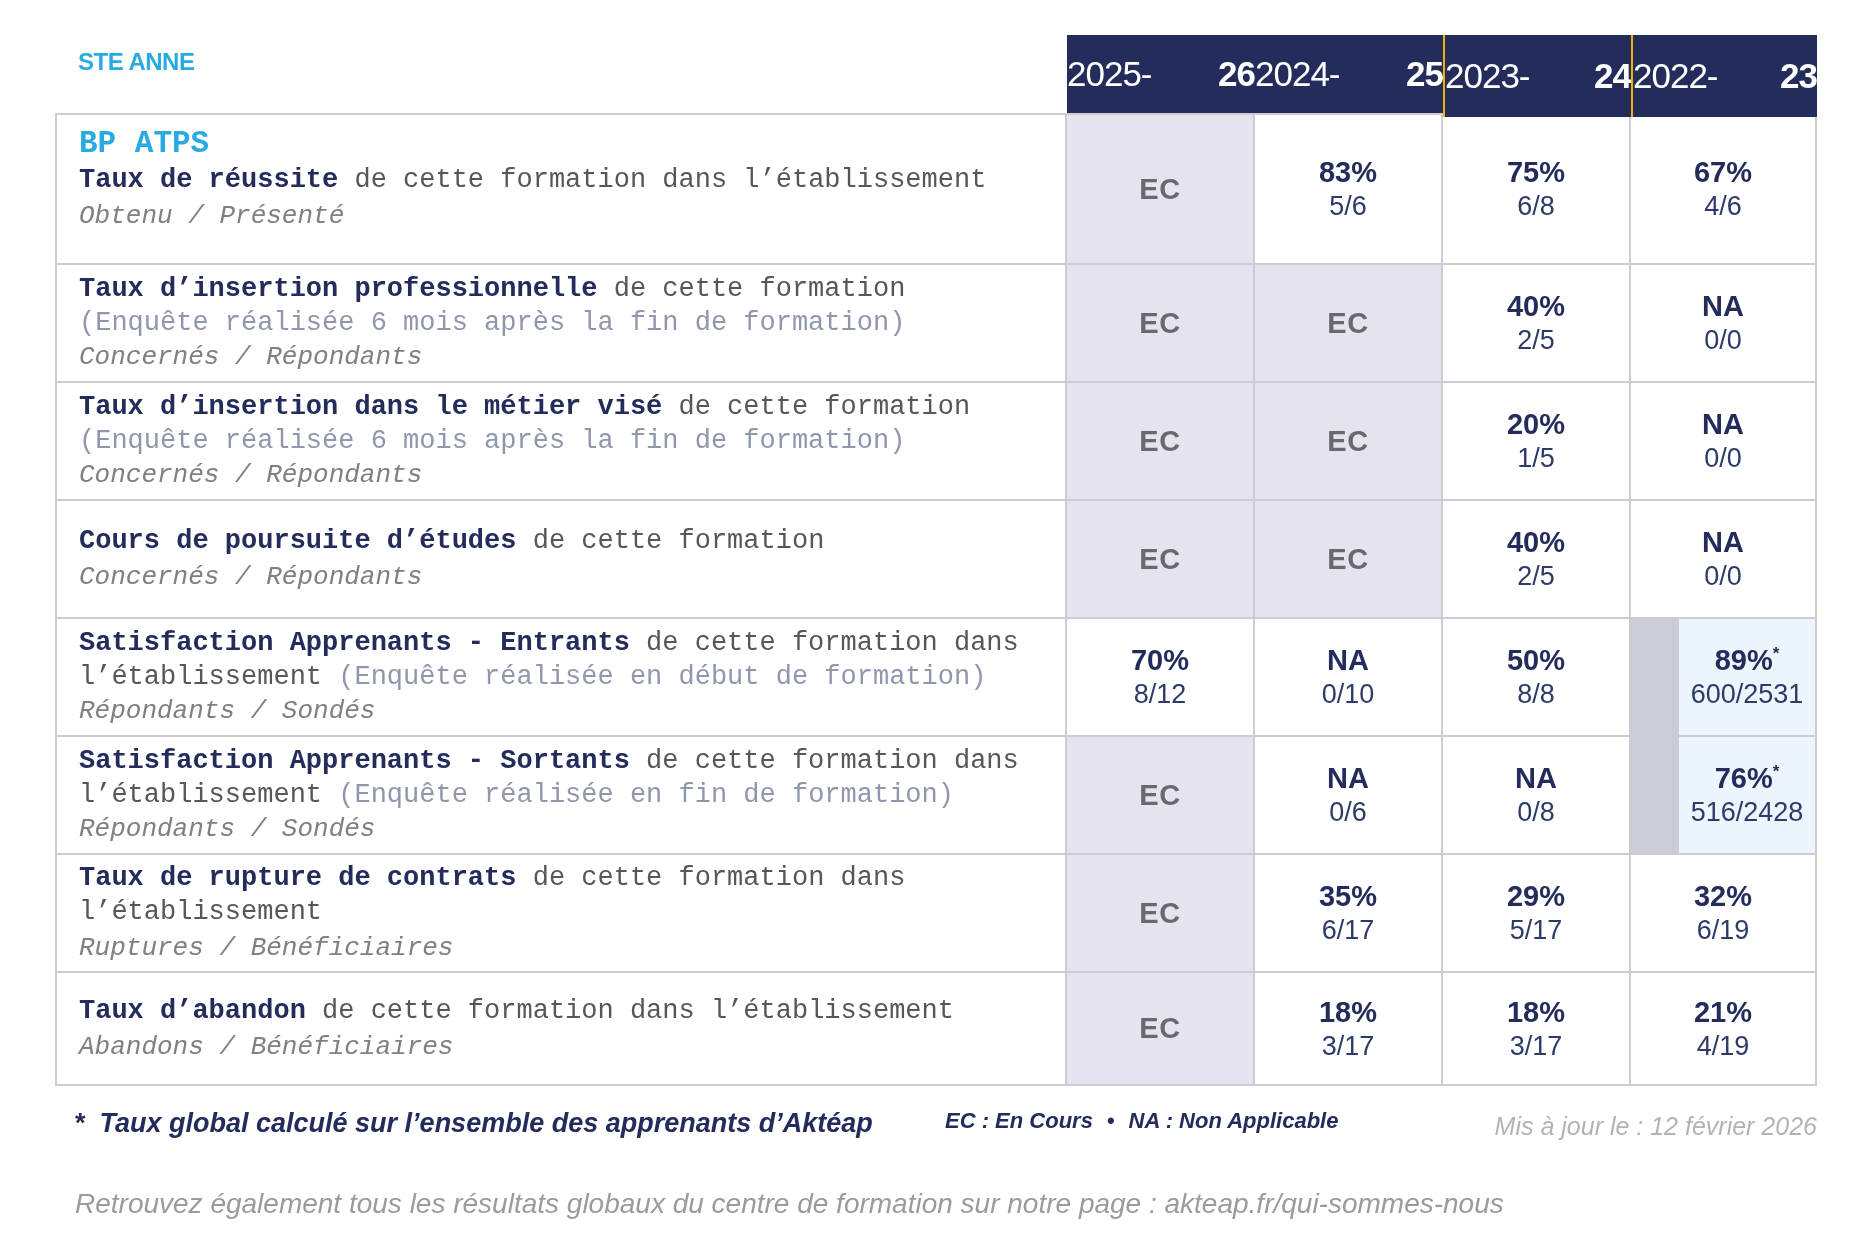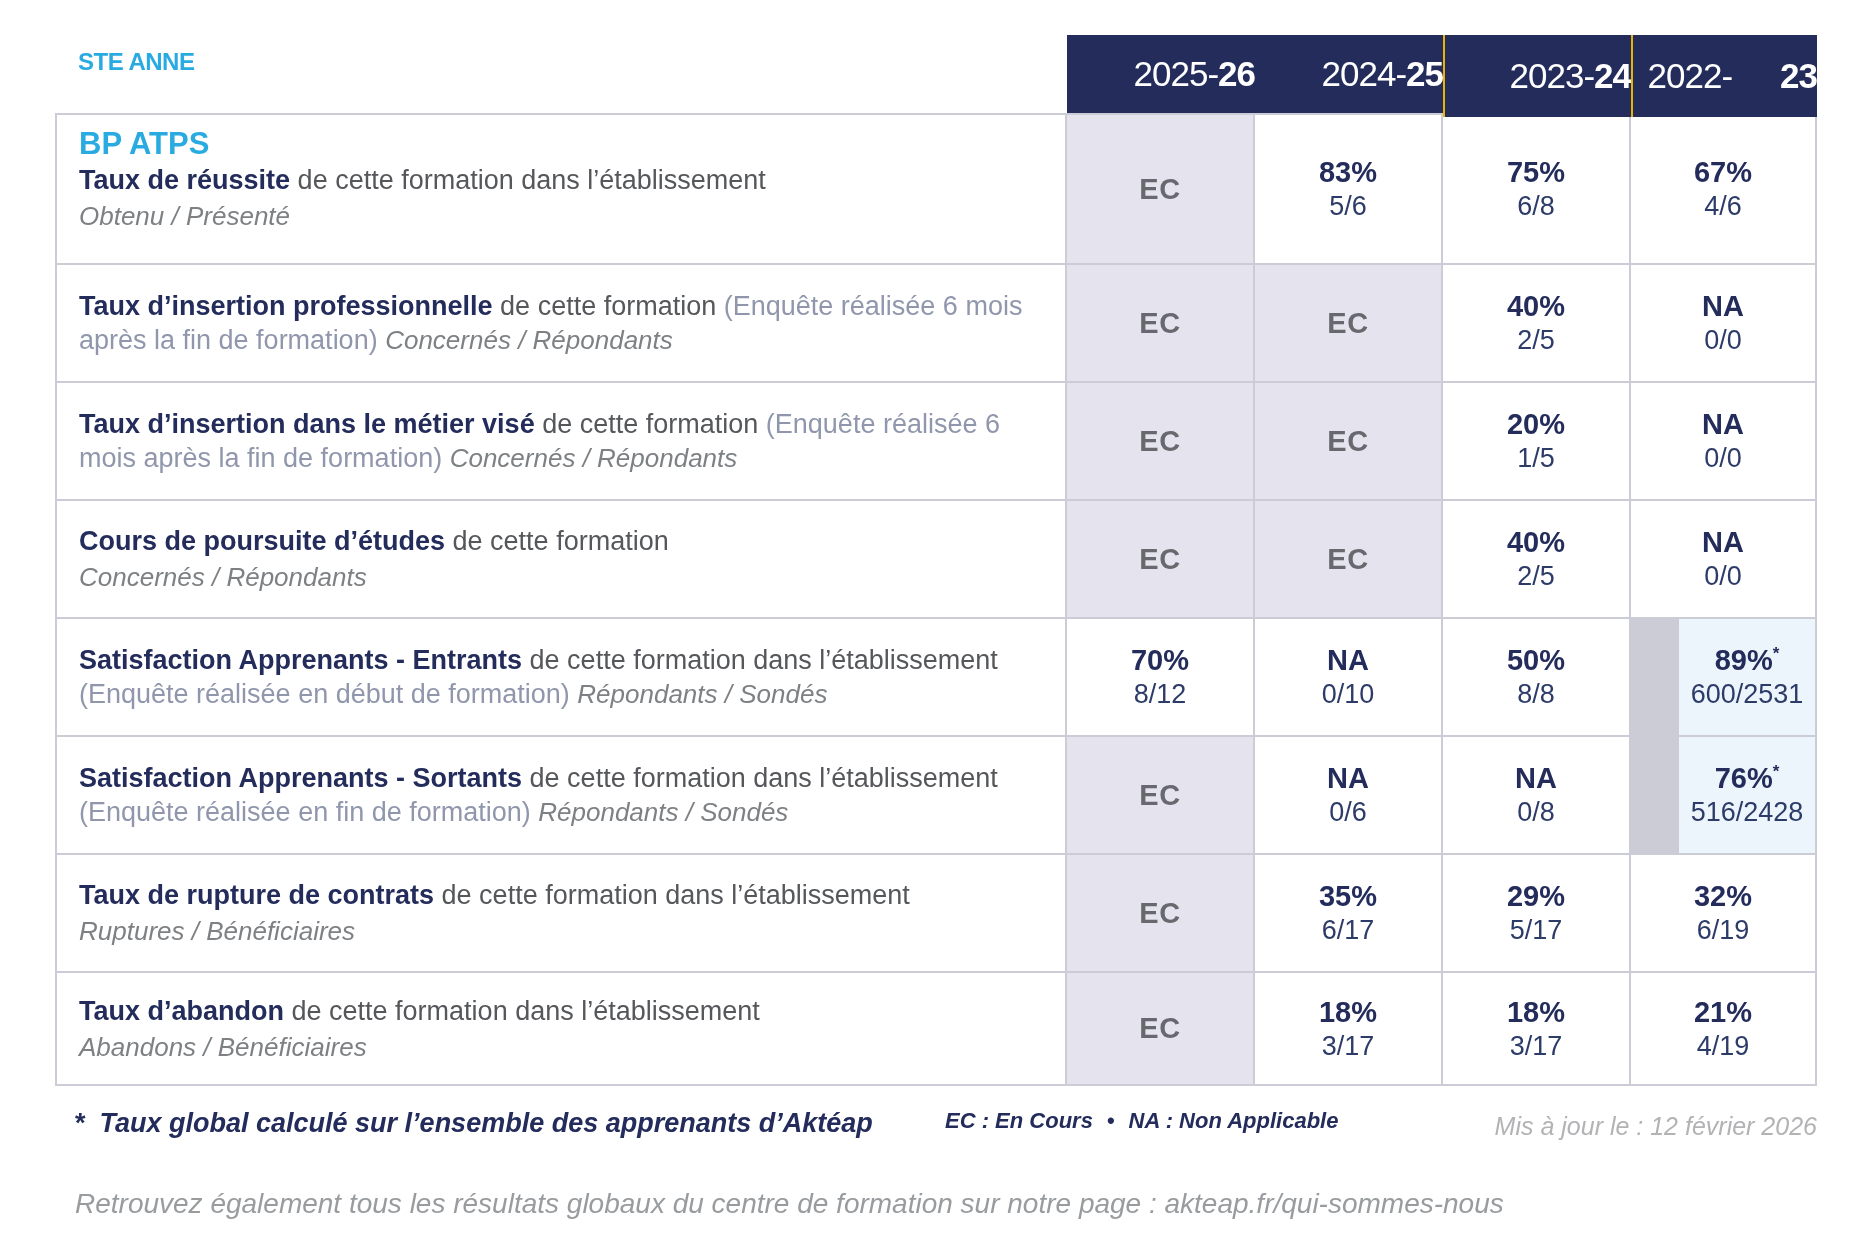--- a/index.html
+++ b/index.html
@@ -13,40 +13,40 @@
   .site-name {
     position:absolute; left:78px; top:48px;
     font-size:24px; font-weight:bold; color:#29abe2; letter-spacing:-0.5px;
   }
 
   
   .year-header { position:absolute; left:55px; top:35px; display:flex; align-items:flex-start; }
   .yh-spacer { width:1012px; height:78px; }
   .ycell {
     width:188px; height:78px; background:#232c5b; color:#ffffff;
-    display:flex; align-items:center; justify-content:flex-end;
+    display:flex; align-items:center; justify-content:space-between;
     font-size:35px; letter-spacing:-1px; position:relative; z-index:2;
   }
   .ycell.divided { border-left:2px solid #eab308; }
   .ycell.tall { height:82px; }
   .ycell.last { width:186px;gap:48px; }
   .ycell .yr-bold { font-weight:bold; }
 
   
   .tbody {
     position:absolute; left:55px; top:113px;
     border:2px solid #cbccd6; background:#cbccd6;
     display:grid;
     grid-template-columns:1008px 186px 186px 186px 184px;
     grid-template-rows:148px 116px 116px 116px 116px 116px 116px 111px;
     gap:2px;
   }
   .lcell {
     background:#ffffff; padding:0 24px 0 22px;
-    display:flex; flex-direction:column; justify-content:center;
+    display:flex; flex-direction:column; justify-content:center;font-family:Liberation Mono, monospace;
   }
   .lcell.first { justify-content:flex-start; padding-top:10px; }
   .program { font-size:31px; font-weight:bold; color:#29abe2; line-height:38px; }
   .ltext { font-size:27px; line-height:34px; color:#55575a; }
   .ltext .t { font-weight:bold; color:#232c5b; }
   .ltext .p { color:#9097ad; }
   .ltext .s { font-style:italic; color:#7e8184; font-size:26px; }
   .ltext .s.block { display:block; margin-top:2px; }
 
   .vcell {

